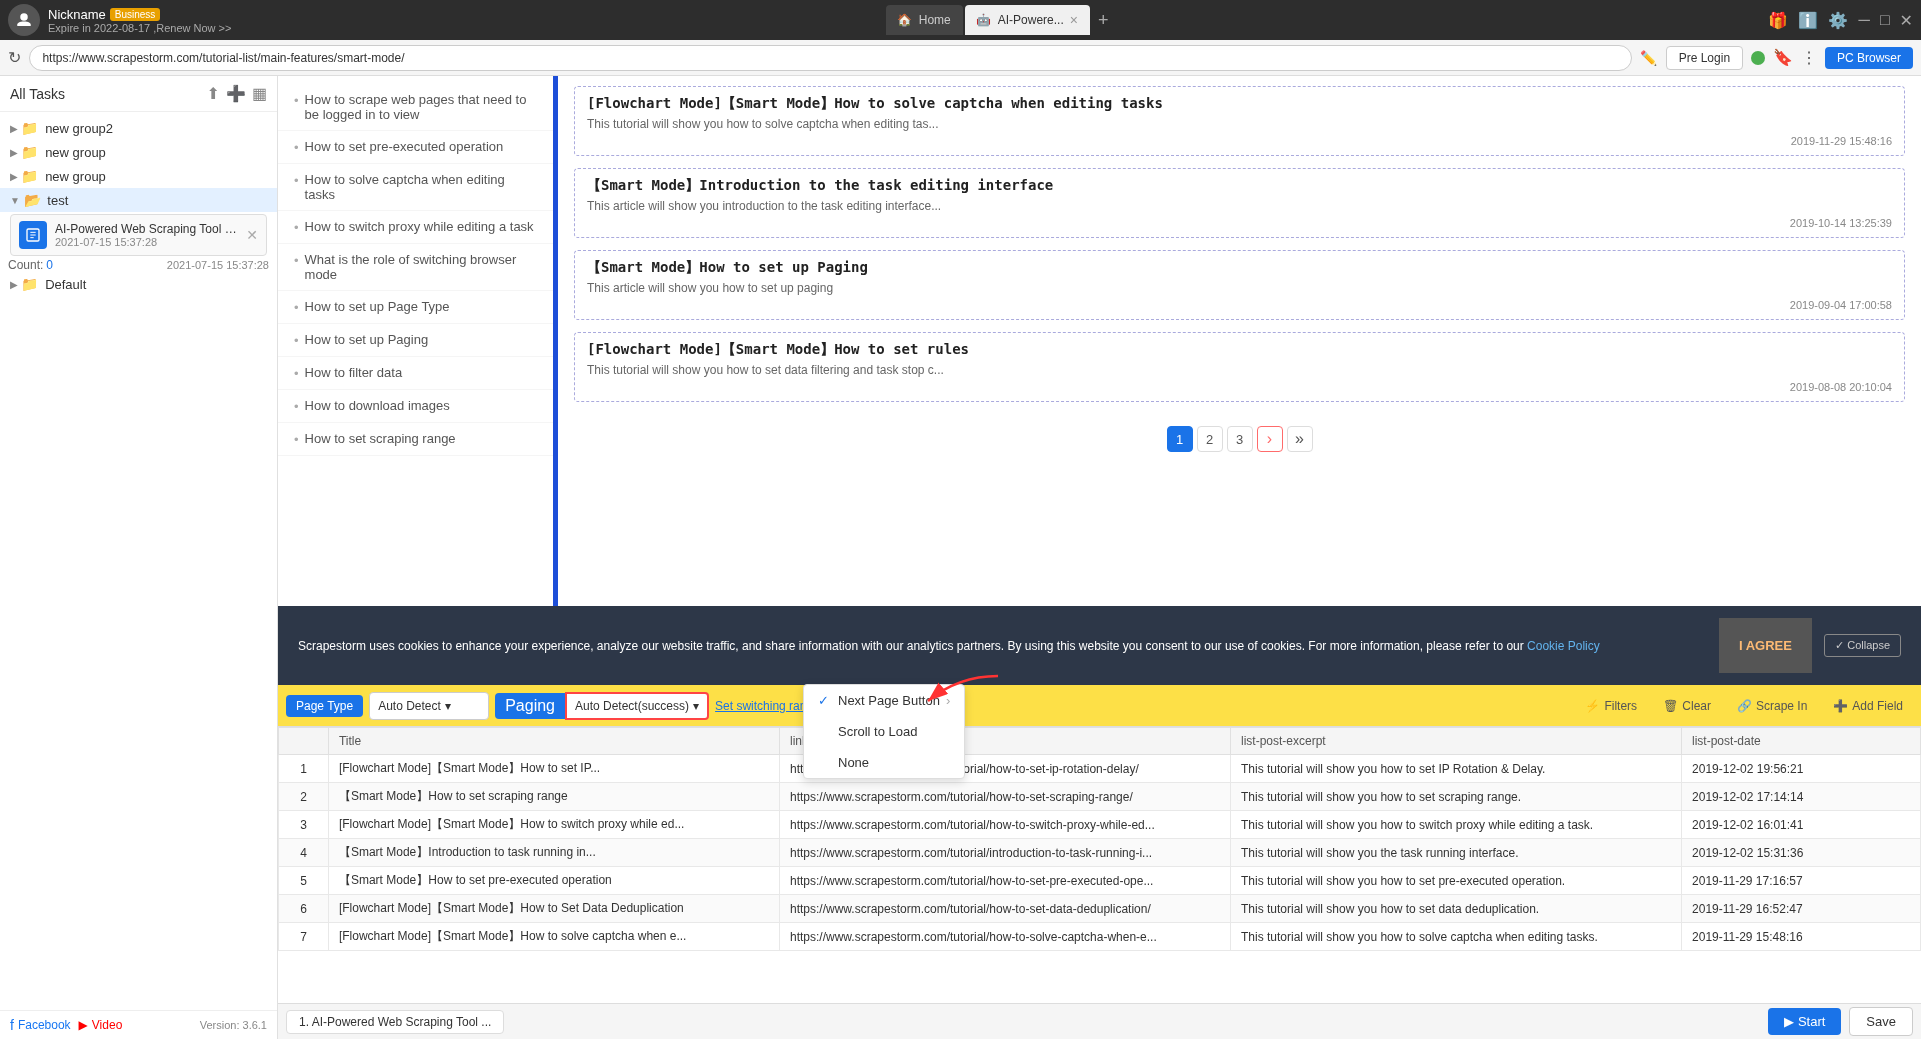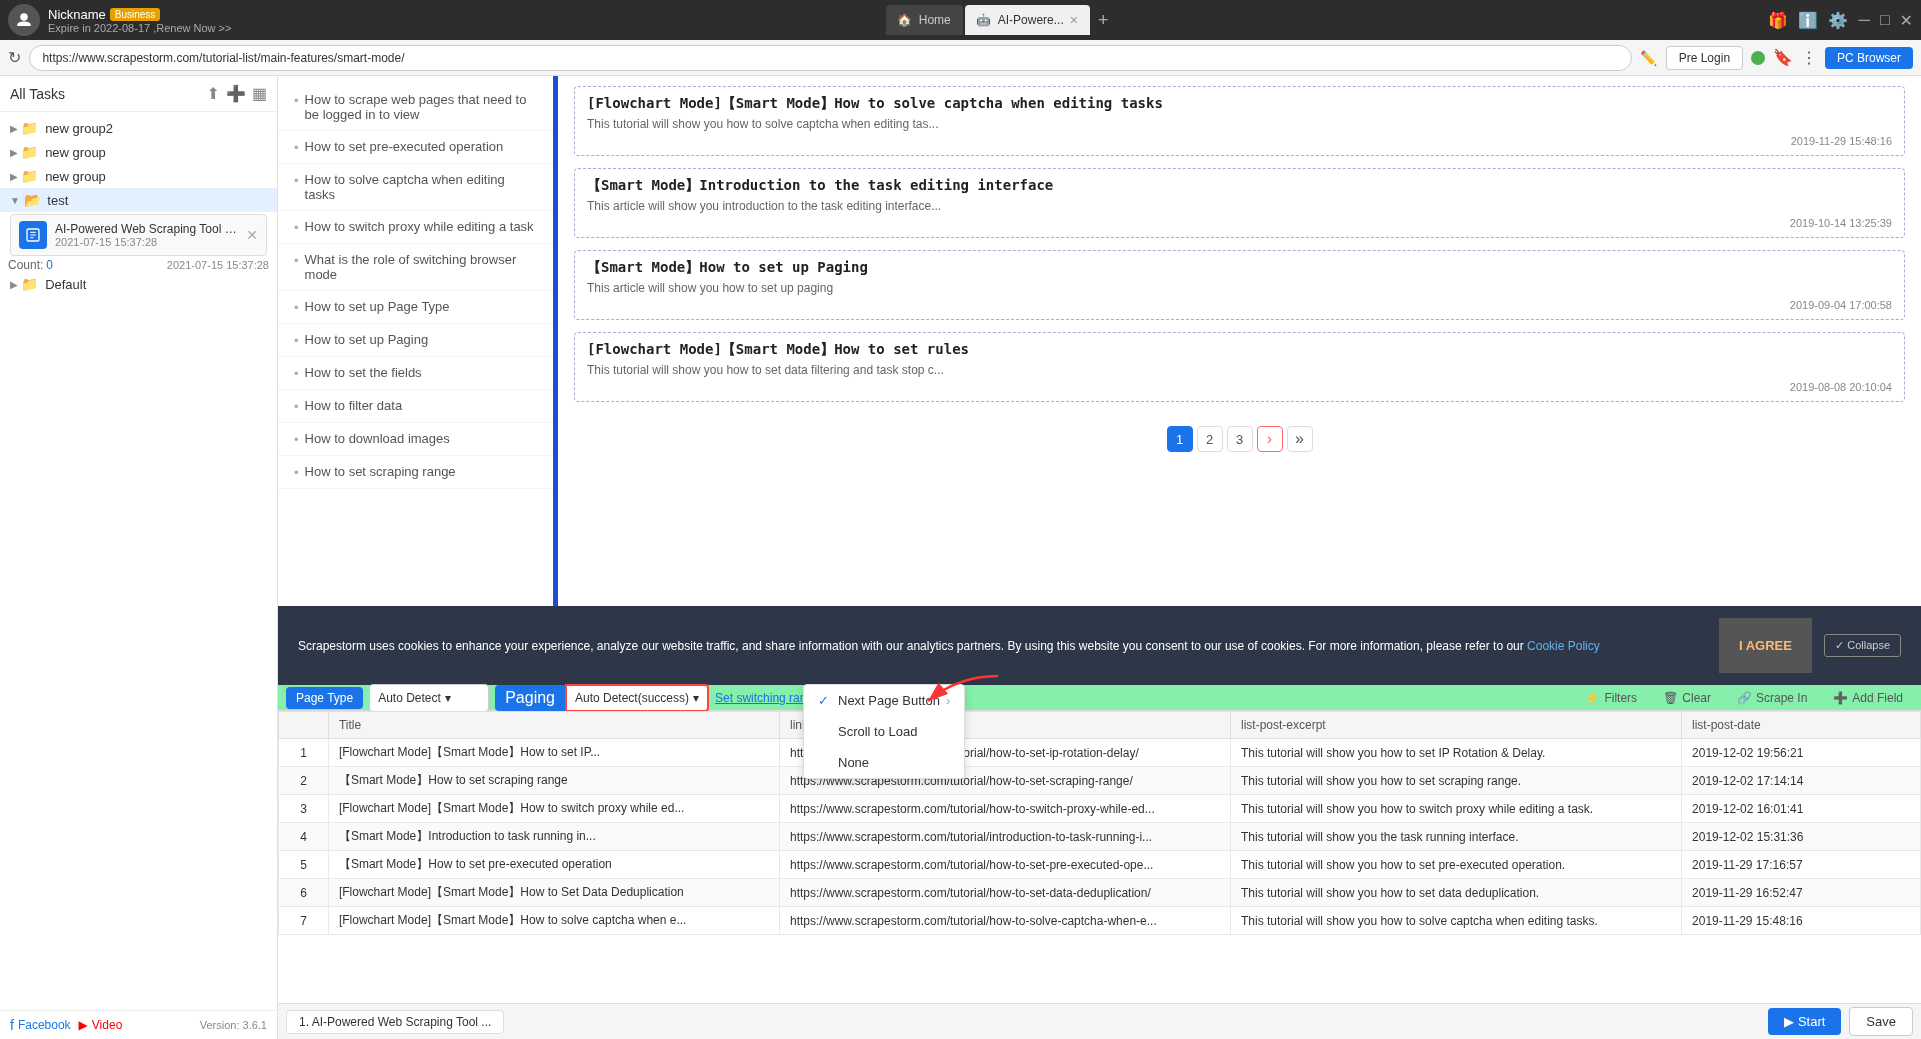--- a/index.html
+++ b/index.html
@@ -171,21 +171,21 @@
       border-radius: 0; cursor: pointer; font-size: 13px; font-weight: bold;
       white-space: nowrap;
     }
     .collapse-btn {
       border: 1px solid #888; color: #ccc; background: transparent;
       padding: 4px 10px; font-size: 11px; border-radius: 3px; cursor: pointer;
     }
 
     
     .scraping-toolbar {
-      height: 26px; background: #86efac; border-bottom: 1px solid #ddd;
+      height: 42px; background: #fde047; border-bottom: 1px solid #ddd;
       display: flex; align-items: center; padding: 0 8px; gap: 6px; flex-shrink: 0;
     }
     .page-type-label {
       font-size: 12px; color: #333; background: #1a73e8; color: #fff;
       padding: 4px 10px; border-radius: 4px;
     }
     .auto-detect-select {
       height: 28px; border: 1px solid #ccc; border-radius: 4px;
       font-size: 12px; padding: 0 8px; background: #fff; color: #333;
       display: flex; align-items: center; gap: 4px; cursor: pointer; min-width: 120px;
@@ -415,23 +415,20 @@
           <span>How to switch proxy while editing a task</span>
         </div>
         <div class="tutorial-item">
           <span>What is the role of switching browser mode</span>
         </div>
         <div class="tutorial-item">
           <span>How to set up Page Type</span>
         </div>
         <div class="tutorial-item">
           <span>How to set up Paging</span>
-        </div>
-        <div class="tutorial-item">
-          <span>How to set the fields</span>
         </div>
         <div class="tutorial-item">
           <span>How to filter data</span>
         </div>
         <div class="tutorial-item">
           <span>How to download images</span>
         </div>
         <div class="tutorial-item">
           <span>How to set scraping range</span>
         </div>

